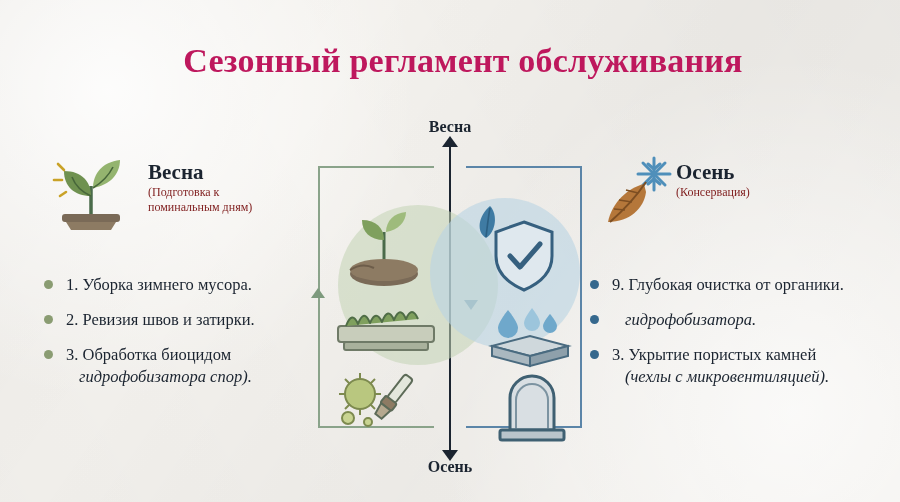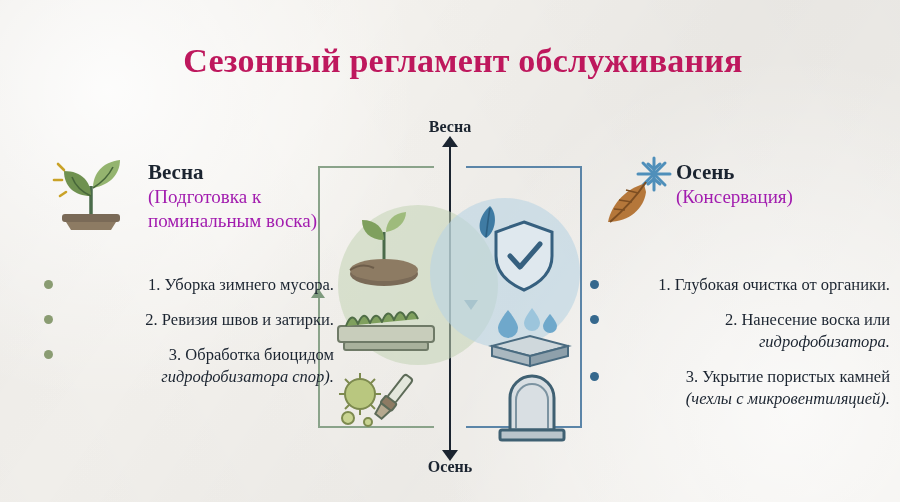--- a/index.html
+++ b/index.html
@@ -155,22 +155,22 @@
   .season-head {
     position: absolute;
   }
   .season-head .s-title {
     font-size: 21px;
     font-weight: bold;
     color: #1b2430;
     line-height: 1.2;
   }
   .season-head .s-sub {
-    font-size: 19px;
-    color: #a21caf;
+    font-size: 12px;
+    color: #7f1d1d;
     line-height: 1.25;
   }
   #spring-head { left: 148px; top: 160px; width: 230px; }
   #autumn-head { left: 676px; top: 160px; width: 230px; }
 
   .icon-box {
     position: absolute;
   }
   #spring-icon { left: 48px; top: 152px; }
   #autumn-icon { left: 598px; top: 152px; }
@@ -194,21 +194,21 @@
   .bullet-item .dot {
     position: absolute;
     left: 0;
     top: 6px;
     width: 9px;
     height: 9px;
     border-radius: 50%;
   }
   #spring-list .dot { background: #8a9c72; }
   #autumn-list .dot { background: #35688d; }
-  .bullet-item .ln { display: block; text-align: right; }
+  .bullet-item .ln { display: block; }
   .bullet-item .ln.indent { padding-left: 13px; font-style: italic; }
 </style>
 </head>
 <body>
 
 <div class="paper-texture"></div>
 
 <div class="title">Сезонный регламент обслуживания</div>
 
 <div class="axis-top-label">Весна</div>
@@ -304,21 +304,21 @@
       <line x1="10" y1="12" x2="16" y2="18"></line>
       <line x1="6" y1="28" x2="14" y2="28"></line>
       <line x1="12" y1="44" x2="18" y2="40"></line>
     </g>
   </svg>
 </div>
 
 <div class="season-head" id="spring-head">
   <div class="s-title">Весна</div>
   <div class="s-sub">(Подготовка к</div>
-  <div class="s-sub">поминальным воска)</div>
+  <div class="s-sub">поминальным дням)</div>
 </div>
 
 <div class="bullet-list" id="spring-list">
   <div class="bullet-item">
     <span class="dot"></span>
     <span class="ln">1. Уборка зимнего мусора.</span>
   </div>
   <div class="bullet-item">
     <span class="dot"></span>
     <span class="ln">2. Ревизия швов и затирки.</span>
@@ -353,25 +353,24 @@
 </div>
 
 <div class="season-head" id="autumn-head">
   <div class="s-title">Осень</div>
   <div class="s-sub">(Консервация)</div>
 </div>
 
 <div class="bullet-list" id="autumn-list">
   <div class="bullet-item">
     <span class="dot"></span>
-    <span class="ln">1. Глубокая очистка от органики.</span>
-  </div>
-  <div class="bullet-item">
-    <span class="dot"></span>
-    <span class="ln">2. Нанесение воска или</span>
+    <span class="ln">9. Глубокая очистка от органики.</span>
+  </div>
+  <div class="bullet-item">
+    <span class="dot"></span>
     <span class="ln indent">гидрофобизатора.</span>
   </div>
   <div class="bullet-item">
     <span class="dot"></span>
     <span class="ln">3. Укрытие пористых камней</span>
     <span class="ln indent">(чехлы с микровентиляцией).</span>
   </div>
 </div>
 
 </body></html>

